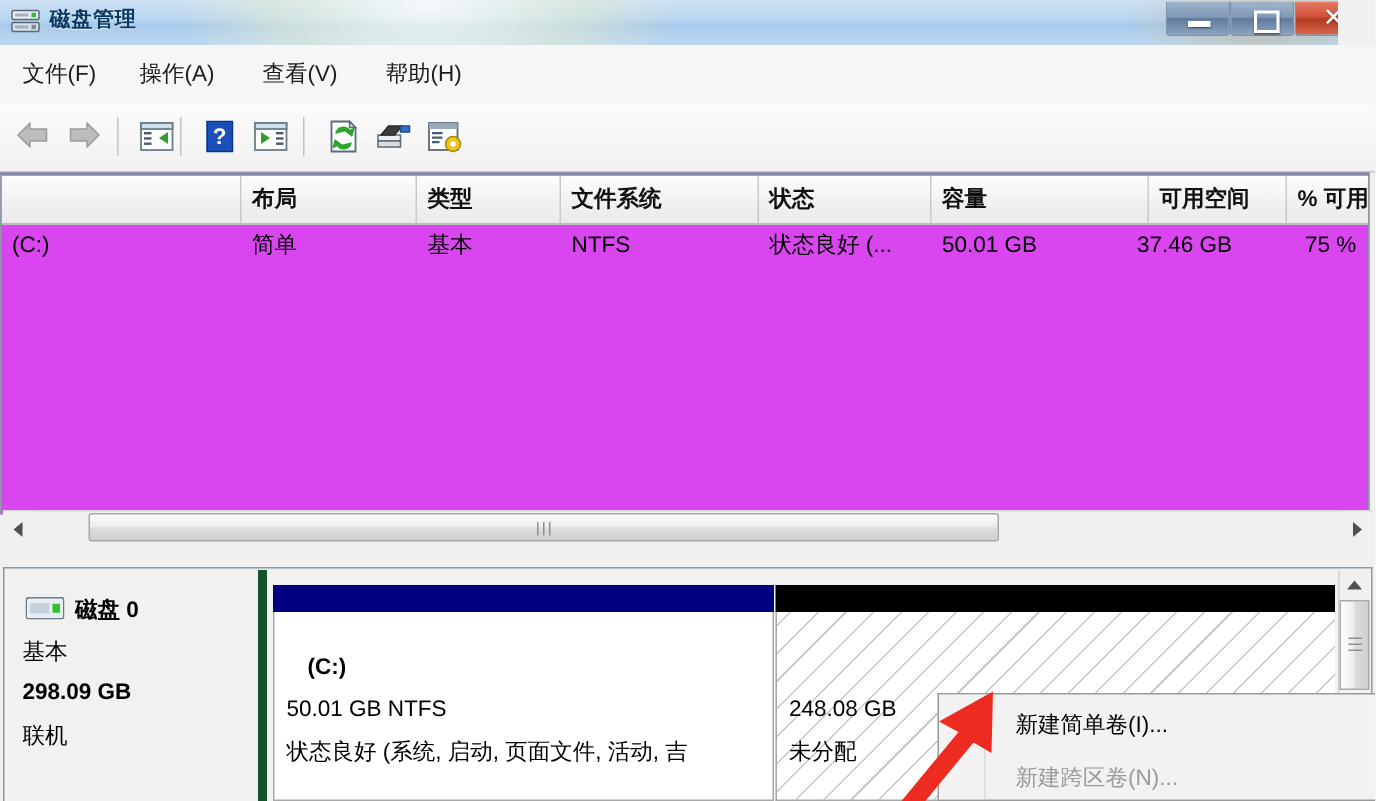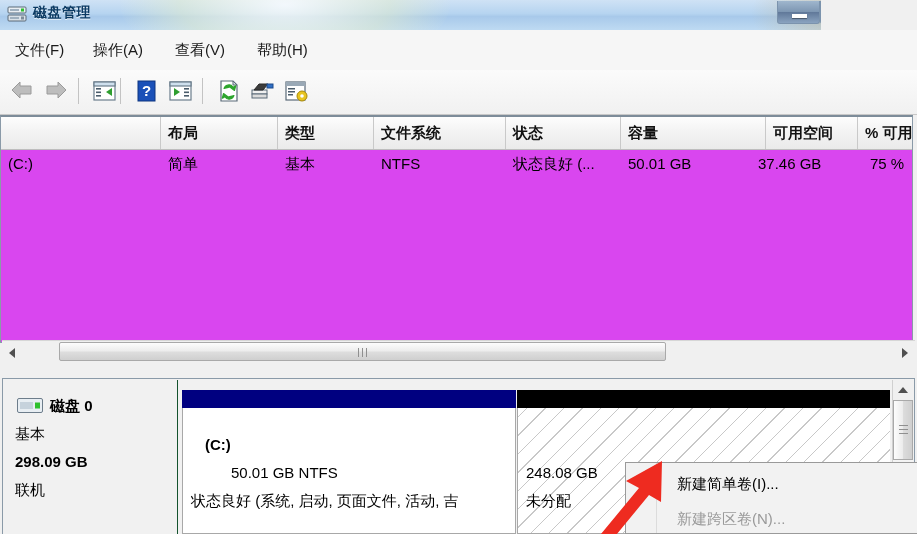--- a/index.html
+++ b/index.html
@@ -21,21 +21,21 @@
     width: 917px;
     height: 534px;
     overflow: hidden;
     background: #f0f0f0;
   }
 
   
   #titlebar {
     position: absolute;
     left: 0; top: 0;
-    width: 821px;
+    width: 892px;
     height: 30px;
     background: linear-gradient(to bottom, #cfe2f5 0%, #b6d4f0 45%, #a8c9ea 55%, #bedaf2 100%);
     overflow: hidden;
   }
   #titlebar-glow {
     position: absolute;
     left: 120px; top: -60px;
     width: 330px; height: 130px;
     border-radius: 50%;
     background: radial-gradient(ellipse at center, rgba(255,255,255,0.78) 0%, rgba(226,236,208,0.55) 45%, rgba(168,201,234,0) 72%);
@@ -266,21 +266,21 @@
     border: 1px solid #8a9aa8;
     border-bottom: none;
     box-sizing: border-box;
     overflow: hidden;
   }
   #disk-info {
     position: absolute;
     left: 1px; top: 1px;
     width: 174px; height: 154px;
     background: #f1f1f1;
-    border-right: 1px solid #14532d;
+    border-right: 6px solid #14532d;
     box-sizing: border-box;
   }
   #disk-icon {
     position: absolute;
     left: 13px; top: 18px;
     width: 26px; height: 15px;
   }
   #disk-label {
     position: absolute;
     left: 46px; top: 17px;
@@ -339,21 +339,21 @@
     );
     text-decoration: underline;
   }
   .vol-line {
     position: absolute;
     font-size: 15px;
     color: #000;
     white-space: nowrap;
   }
   #vc-l1 { left: 22px; top: 28px; font-weight: bold; }
-  #vc-l2 { left: 8px;  top: 56px; margin-left: 40px; }
+  #vc-l2 { left: 8px;  top: 56px; }
   #vc-l3 { left: 8px;  top: 84px; }
   #vu-l1 { left: 8px;  top: 56px; }
   #vu-l2 { left: 8px;  top: 84px; }
 
   
   #vscroll {
     position: absolute;
     right: 1px; top: 1px;
     width: 21px; height: 154px;
     background: #f0f0f0;

